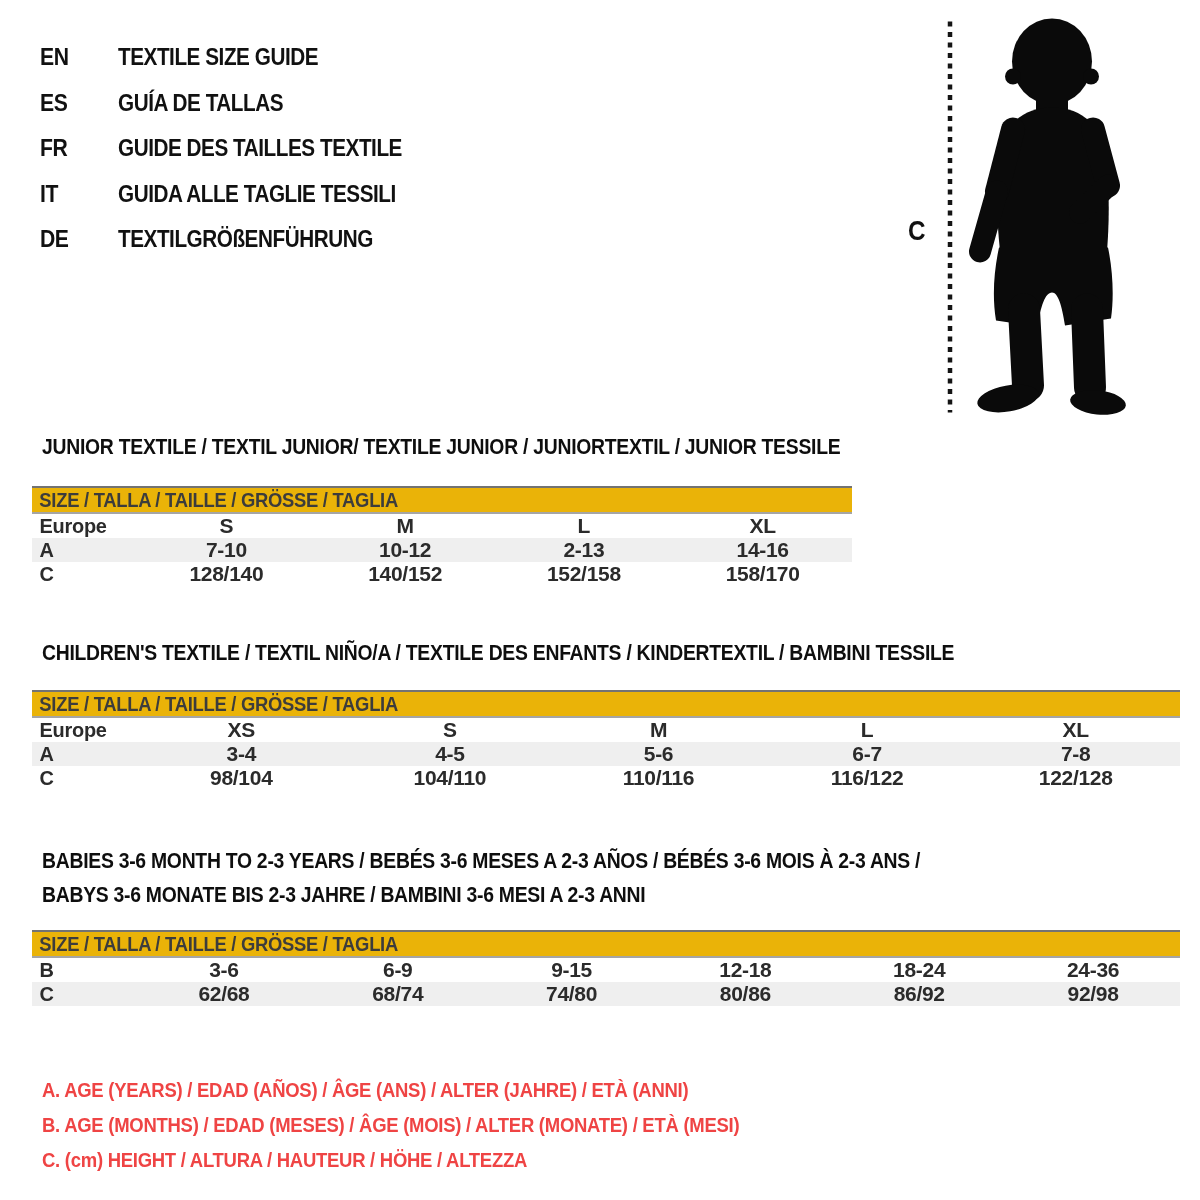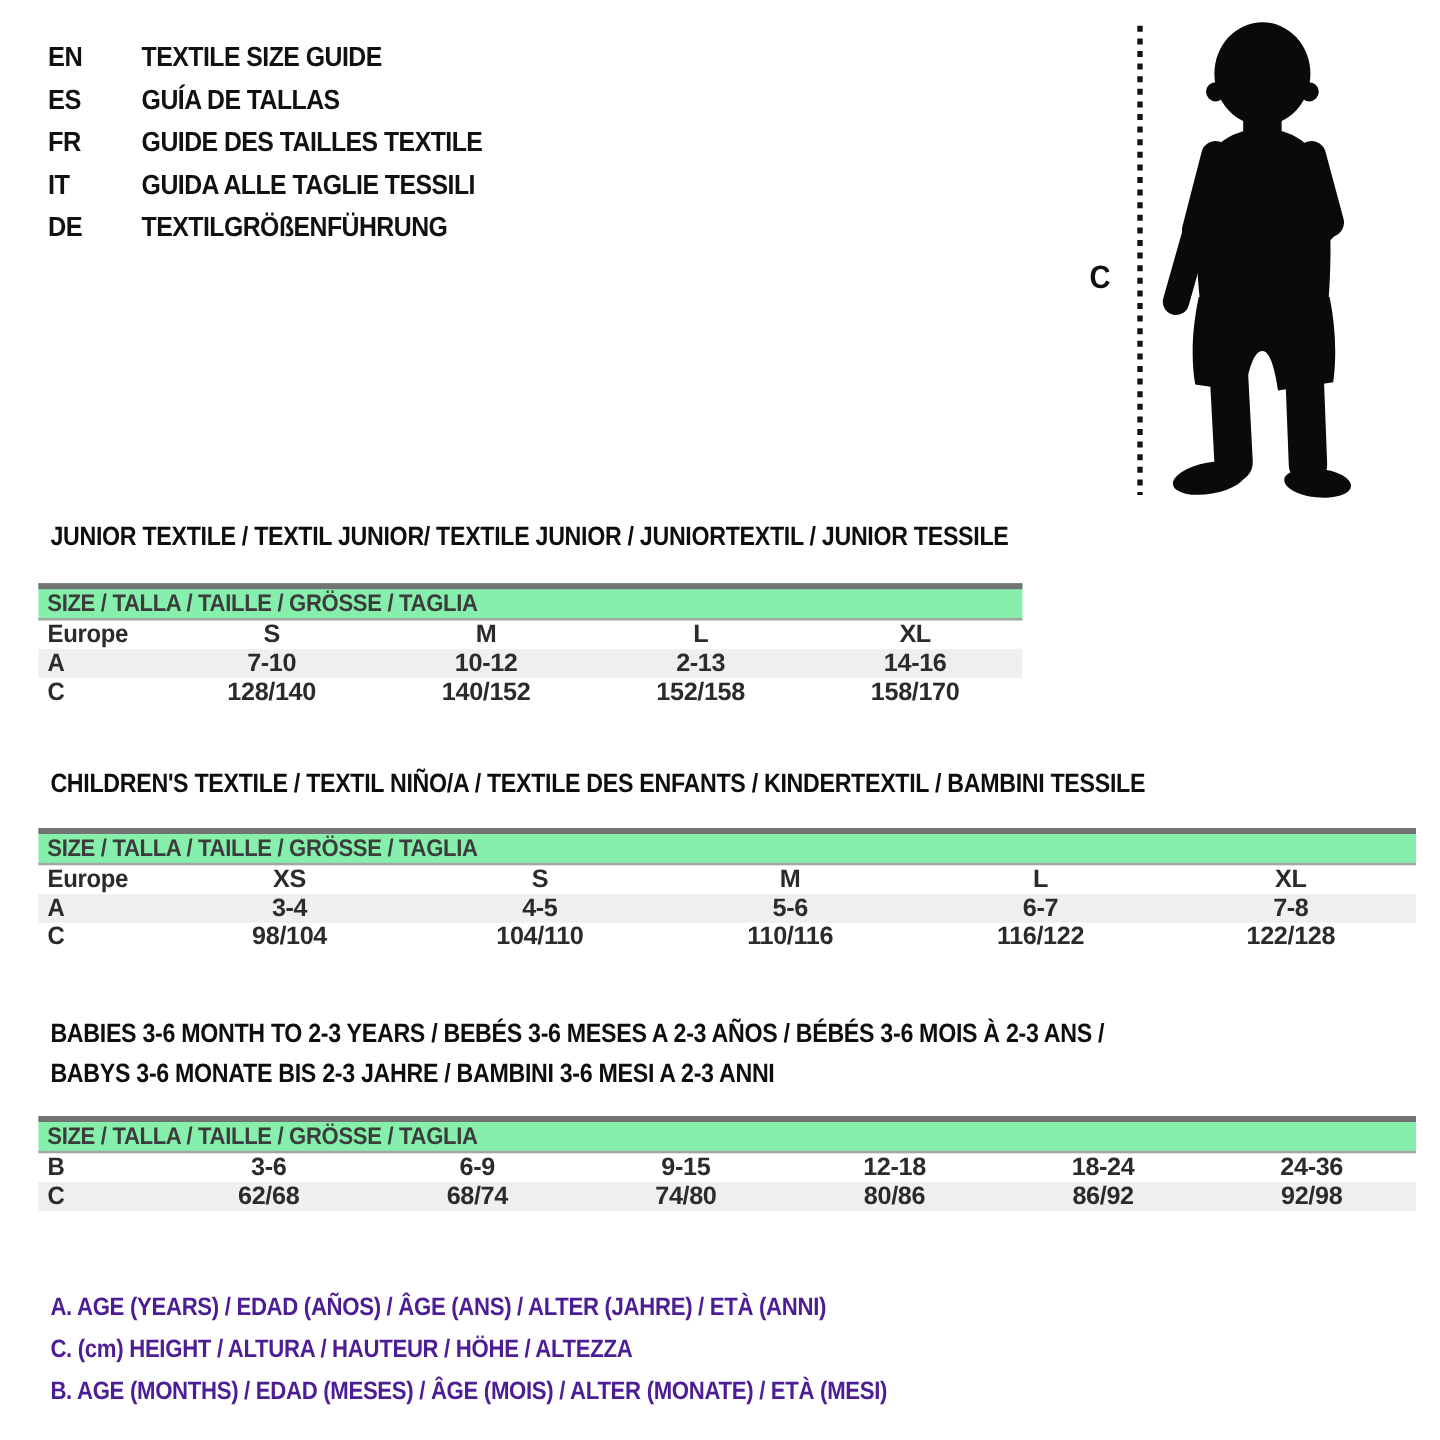--- a/index.html
+++ b/index.html
@@ -6,21 +6,21 @@
   .canvas{
     position:relative;
     width:1200px;height:1200px;
     background:#ffffff;
     font-family:"Liberation Sans", sans-serif;
     color:#1c1c1c;
     overflow:hidden;
   }
   
   .lang-block{position:absolute;left:40px;top:30px;}
-  .lang-row{display:flex;height:35.5px;align-items:center;}
+  .lang-row{display:flex;height:35.5px;align-items:center;margin-top:10px;}
   .lang-code{
     width:78px;font-size:23px;font-weight:bold;letter-spacing:-0.5px;
     transform:scaleX(0.92);transform-origin:0 50%;white-space:nowrap;color:#111;
   }
   .lang-label{
     font-size:23px;font-weight:bold;letter-spacing:-0.5px;
     transform:scaleX(0.9);transform-origin:0 50%;white-space:nowrap;color:#111;
   }
   
   .figure{position:absolute;left:900px;top:8px;width:250px;height:418px;}
@@ -36,22 +36,22 @@
     font-size:22px;font-weight:bold;letter-spacing:-0.3px;
     transform:scaleX(0.88);transform-origin:0 50%;
     white-space:nowrap;color:#0e0e0e;
   }
   
   .size-table{position:absolute;left:32px;}
   .t-junior{top:486px;width:820px;}
   .t-children{top:690px;width:1148px;}
   .t-babies{top:930px;width:1148px;}
   .size-bar{
-    height:24px;background:#86efac;
-    border-top:5px solid #737373;border-bottom:2px solid #a5a5a5;
+    height:24px;background:#eab308;
+    border-top:2px solid #737373;border-bottom:2px solid #a5a5a5;
     display:flex;align-items:center;
   }
   .size-bar span{
     font-size:20px;font-weight:bold;color:#3c3c3c;letter-spacing:-0.3px;
     padding-left:8px;transform:scaleX(0.92);transform-origin:0 50%;white-space:nowrap;
   }
   .trow{display:flex;height:24px;align-items:center;}
   .trow.shaded{background:#efefef;}
   .tlabel{
     width:105px;flex:0 0 105px;padding-left:8px;box-sizing:border-box;
@@ -59,21 +59,21 @@
     transform:scaleX(0.95);transform-origin:0 50%;
   }
   .tcell{
     flex:1 1 0;text-align:center;
     font-size:21px;font-weight:bold;color:#2b2b2b;letter-spacing:-0.3px;
   }
   
   .legend{position:absolute;left:42px;top:1072px;}
   .legend-line{
     height:35px;display:flex;align-items:center;
-    font-size:21px;font-weight:bold;letter-spacing:-0.3px;color:#4c1d95;
+    font-size:21px;font-weight:bold;letter-spacing:-0.3px;color:#ef4444;
   }
   .legend-line span{transform:scaleX(0.88);transform-origin:0 50%;white-space:nowrap;}
 </style>
 </head>
 <body>
 
 <div class="canvas">
 
   <div class="lang-block">
     <div class="lang-row">
@@ -209,20 +209,20 @@
       <span class="tcell">86/92</span>
       <span class="tcell">92/98</span>
     </div>
   </div>
 
   <div class="legend">
     <div class="legend-line">
       <span>A. AGE (YEARS) / EDAD (AÑOS) / ÂGE (ANS) / ALTER (JAHRE) / ETÀ (ANNI)</span>
     </div>
     <div class="legend-line">
+      <span>B. AGE (MONTHS) / EDAD (MESES) / ÂGE (MOIS) / ALTER (MONATE) / ETÀ (MESI)</span>
+    </div>
+    <div class="legend-line">
       <span>C. (cm) HEIGHT / ALTURA / HAUTEUR / HÖHE / ALTEZZA</span>
     </div>
-    <div class="legend-line">
-      <span>B. AGE (MONTHS) / EDAD (MESES) / ÂGE (MOIS) / ALTER (MONATE) / ETÀ (MESI)</span>
-    </div>
   </div>
 
 </div>
 
 </body></html>

